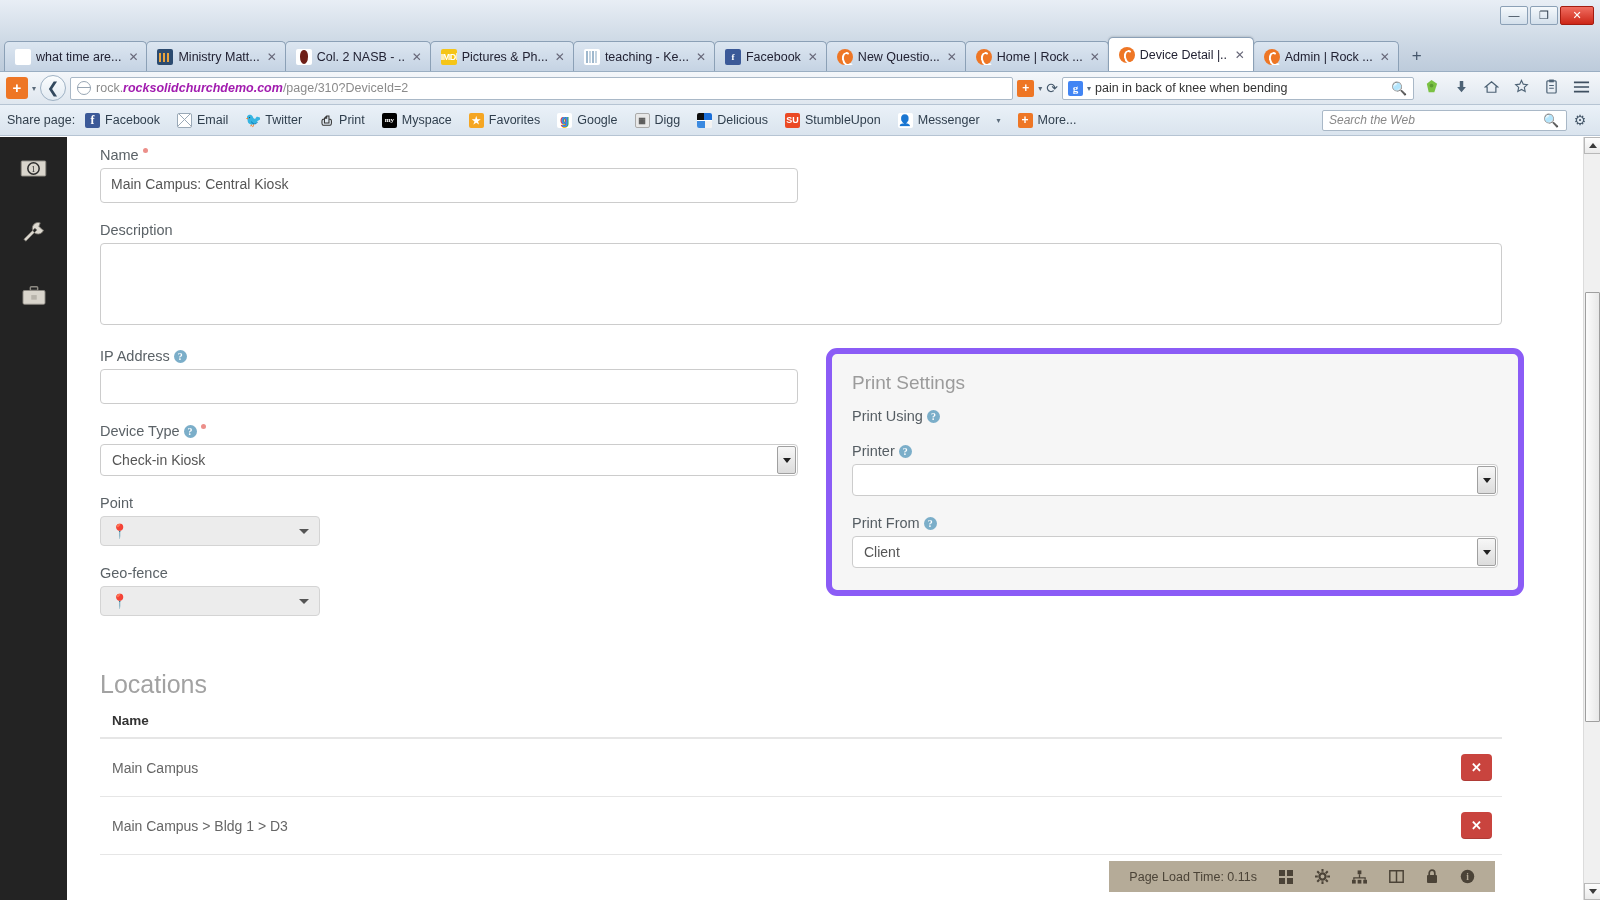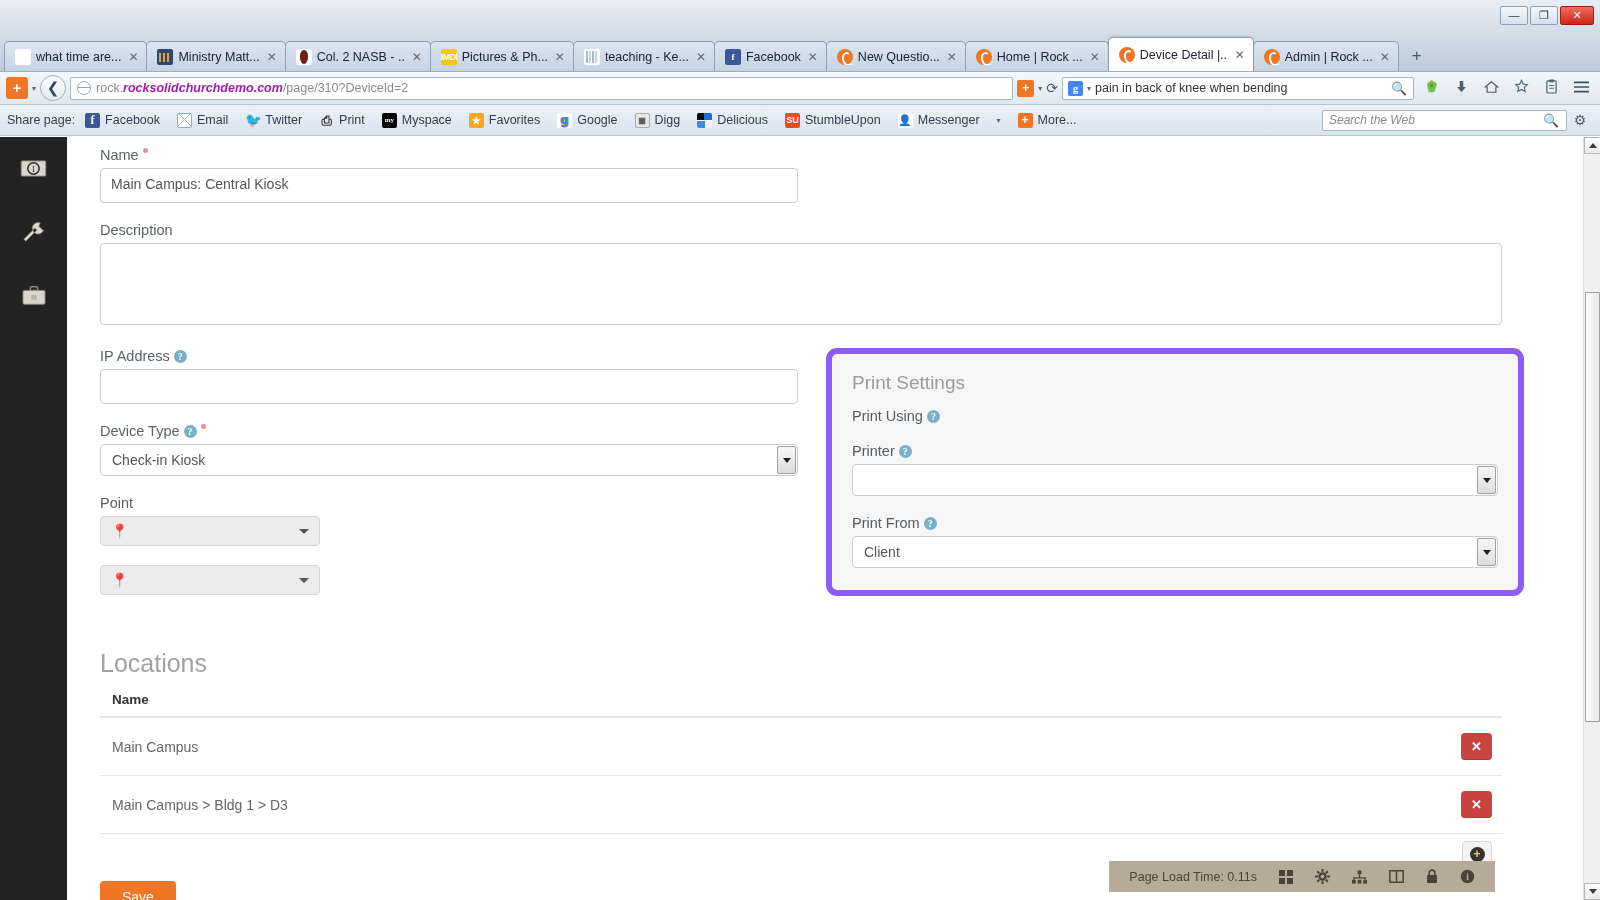--- a/index.html
+++ b/index.html
@@ -549,20 +549,21 @@
 
             <div class="field">
               <div class="form-label">Point</div>
               <div class="geo-picker">
                 <span class="pin">📍</span>
                 <span class="dn"></span>
               </div>
             </div>
 
             <div class="field">
+              <div class="form-label">Geo-fence</div>
               <div class="geo-picker">
                 <span class="pin">📍</span>
                 <span class="dn"></span>
               </div>
             </div>
 
           </div>
 
           <div style="width:698px;flex:0 0 698px;">
             <div id="printsettings">

